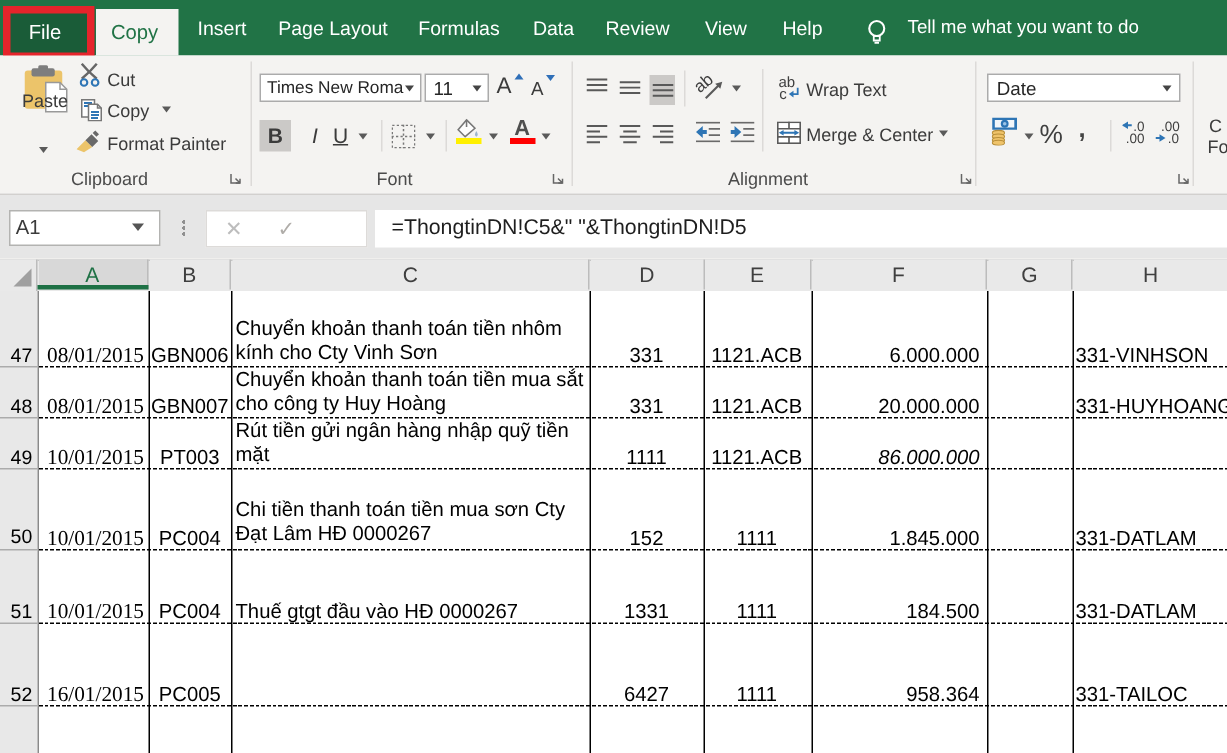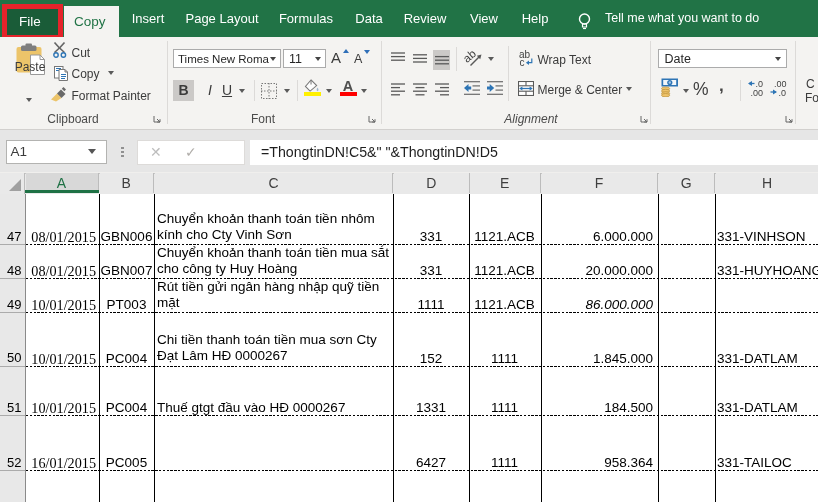--- a/index.html
+++ b/index.html
@@ -228,21 +228,21 @@
     <rect x="0.5" y="0.5" width="15" height="14" fill="#fff" stroke="#5a5a5a" stroke-width="1.1"></rect>
     <line x1="0" y1="4.8" x2="16" y2="4.8" stroke="#5a5a5a" stroke-width="1.1"></line>
     <line x1="0" y1="10.2" x2="16" y2="10.2" stroke="#5a5a5a" stroke-width="1.1"></line>
     <line x1="8" y1="0" x2="8" y2="4.8" stroke="#5a5a5a" stroke-width="1.1"></line>
     <line x1="8" y1="10.2" x2="8" y2="15" stroke="#5a5a5a" stroke-width="1.1"></line>
     <line x1="2.7" y1="7.5" x2="13.3" y2="7.5" stroke="#2e75b5" stroke-width="1.3"></line>
     <path d="M1.2 7.5 L4.4 5.6 L4.4 9.4 Z M14.8 7.5 L11.6 5.6 L11.6 9.4 Z" fill="#2e75b5"></path>
   </svg>
   <div class="ab rtxt" style="left:537.5px;top:82.5px;">Merge &amp; Center</div>
   <div class="ddn" style="left:626px;top:87px;"></div>
-  <div class="glab" style="left:496px;width:70px;font-style:italic;">Alignment</div>
+  <div class="glab" style="left:477px;width:70px;">Alignment</div>
   <svg class="ab" style="left:640px;top:115px;" width="9" height="9" viewBox="0 0 9 9">
     <path d="M1 1 L1 7 L7 7" fill="none" stroke="#666" stroke-width="1"></path>
     <path d="M4 4 L7 7 M7 4.2 L7 7 L4.2 7" fill="none" stroke="#666" stroke-width="1"></path>
   </svg>
   <div class="sep" style="left:650px;top:41px;height:83px;"></div>
 
   <div class="ab" style="left:657.5px;top:48.5px;width:129.5px;height:19.5px;background:#fff;border:1px solid #ababab;font-size:12.5px;color:#262626;line-height:18px;padding-left:6px;">Date</div>
   <div class="ddn" style="left:775px;top:56.5px;border-top-color:#444;"></div>
   <svg class="ab" style="left:660.5px;top:77.5px;" width="18" height="19" viewBox="0 0 18 19">
     <rect x="0.5" y="0.5" width="16.5" height="8" fill="#2e75b5"></rect>

